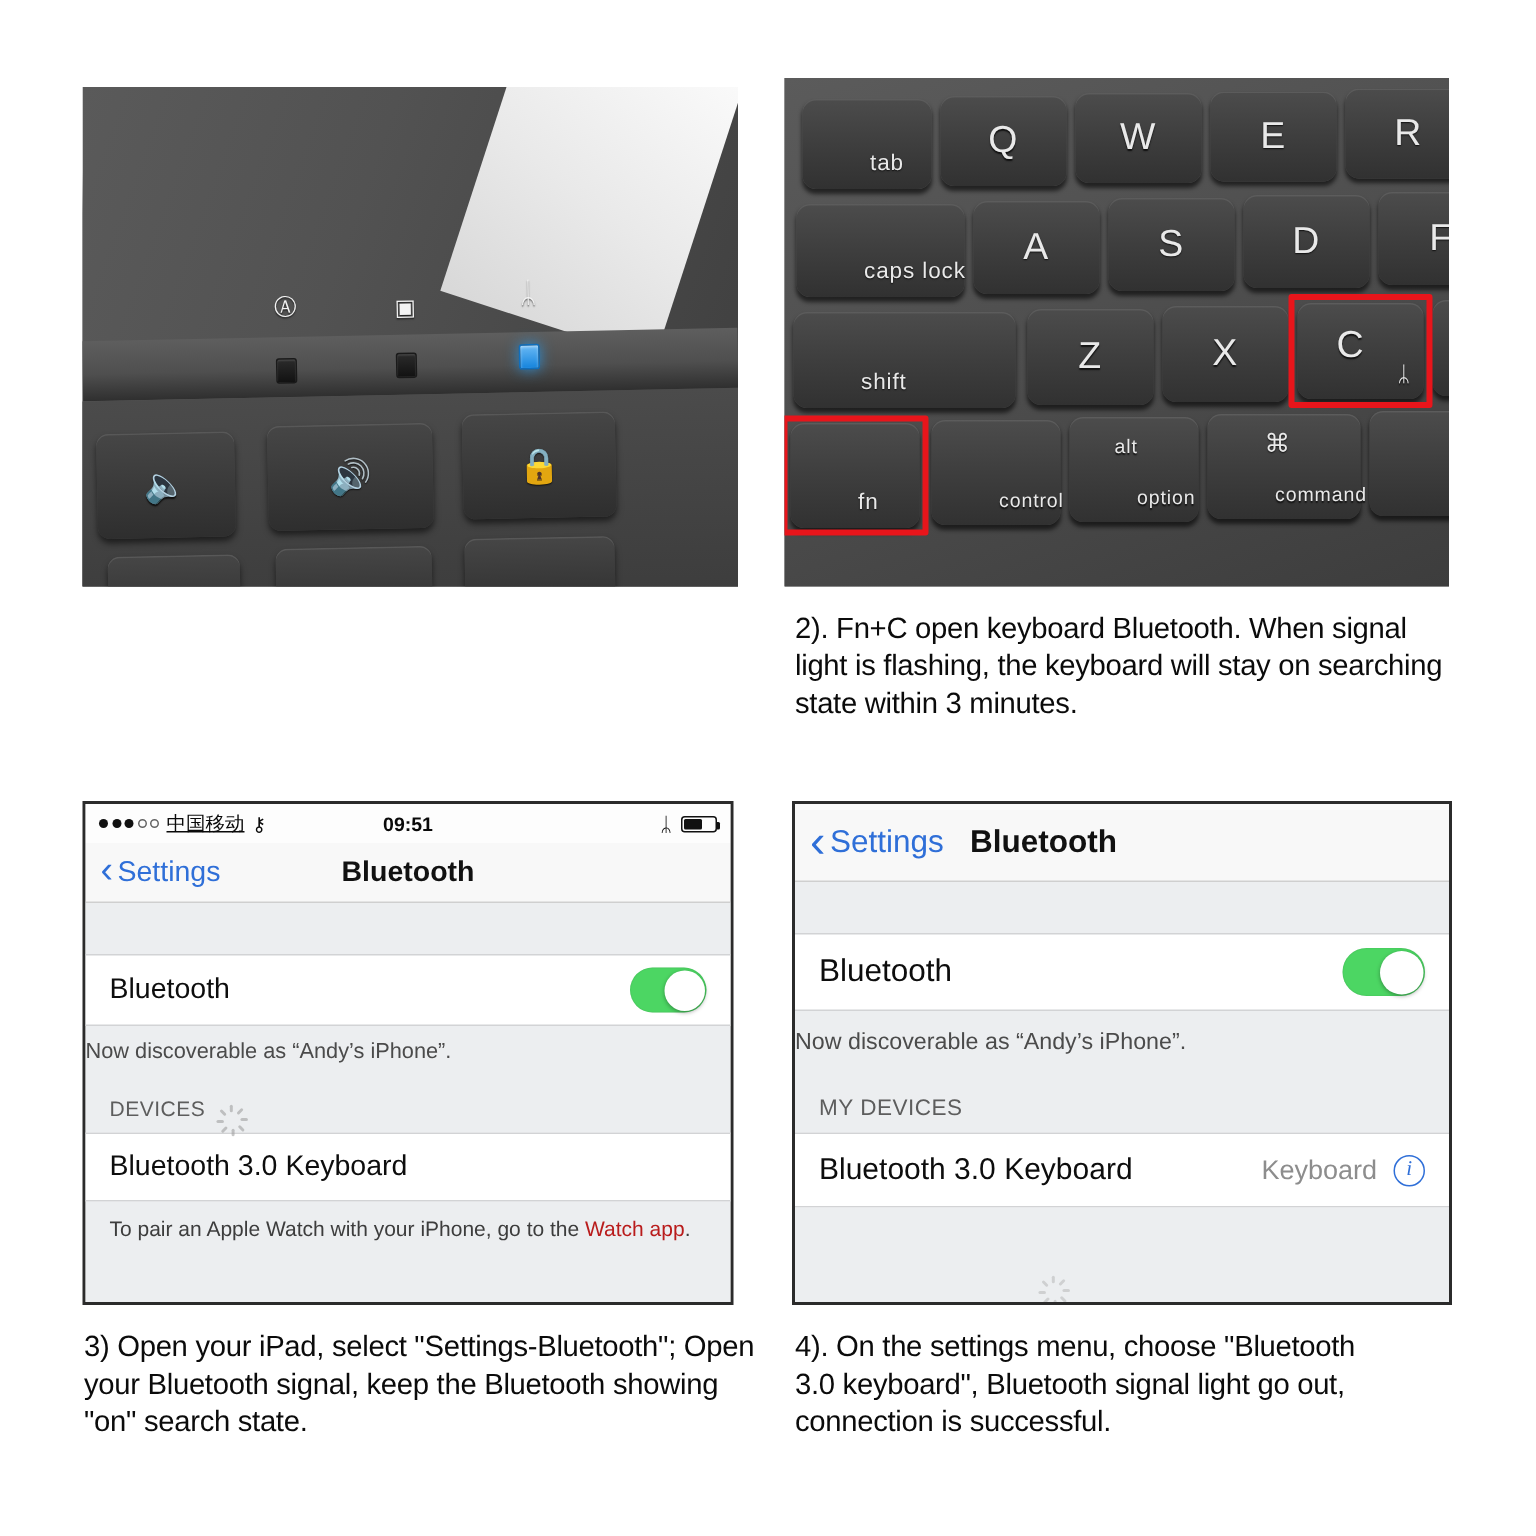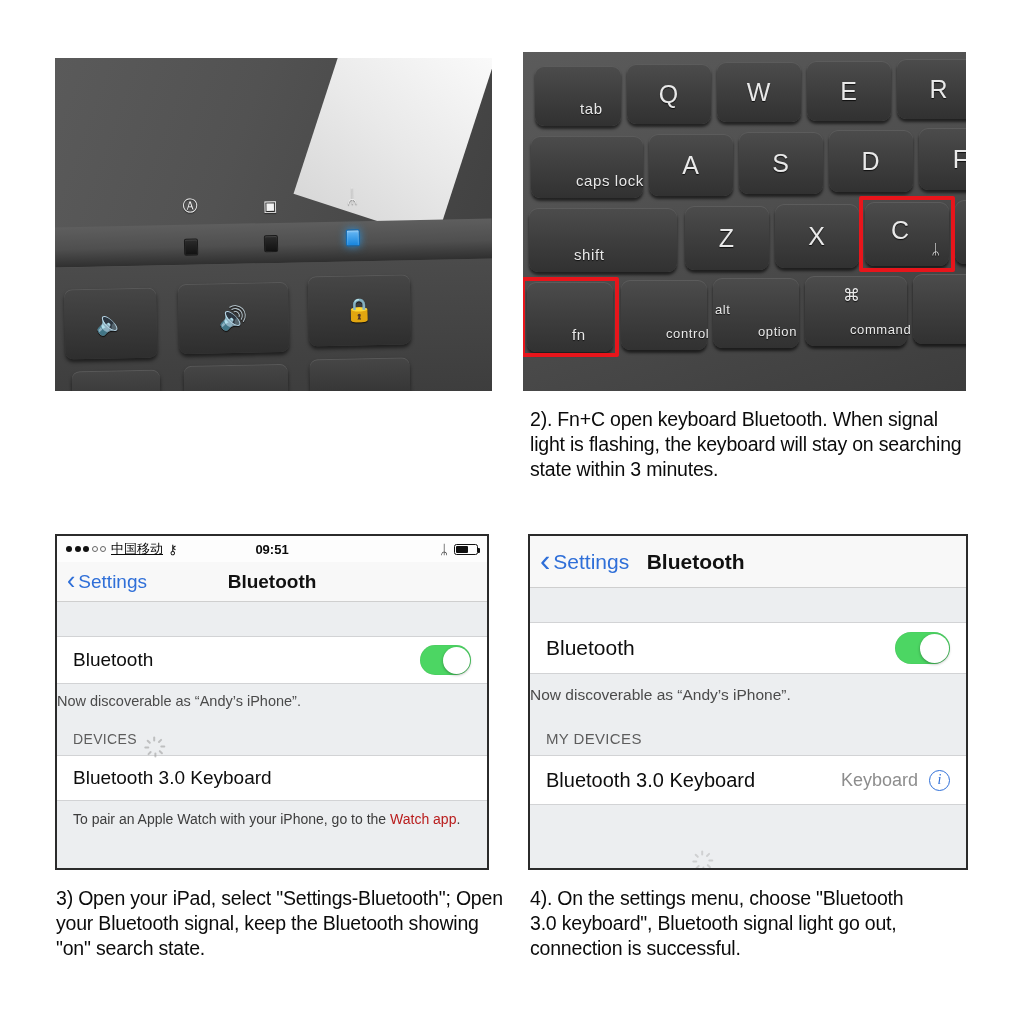--- a/index.html
+++ b/index.html
@@ -339,21 +339,21 @@
     <div class="k" style="left:432px; top:148px; width:84px; height:64px;"></div>
     <div class="redbox" style="left:336px; top:144px; width:96px; height:76px;"></div>
 
     <div class="k" style="left:98px; top:228px; width:86px; height:70px;">
       <span class="lab small bl">control</span>
     </div>
     <div class="k" style="left:4px; top:230px; width:86px; height:70px;">
       <span class="lab word bl">fn</span>
     </div>
     <div class="k" style="left:190px; top:226px; width:86px; height:70px;">
-      <span class="lab small" style="left:2px; top:12px;margin-top:12px;">alt</span>
+      <span class="lab small" style="left:30px; top:12px;">alt</span>
       <span class="lab small bl">option</span>
     </div>
     <div class="k" style="left:282px; top:224px; width:102px; height:70px;">
       <span class="lab small" style="left:38px; top:9px; font-size:17px;">⌘</span>
       <span class="lab small bl">command</span>
     </div>
     <div class="k" style="left:390px; top:222px; width:130px; height:70px;"></div>
     <div class="redbox" style="left:-2px; top:225px; width:98px; height:80px;"></div>
   </div>
   <div class="caption" id="cap2">2).  Fn+C open keyboard Bluetooth. When signal

